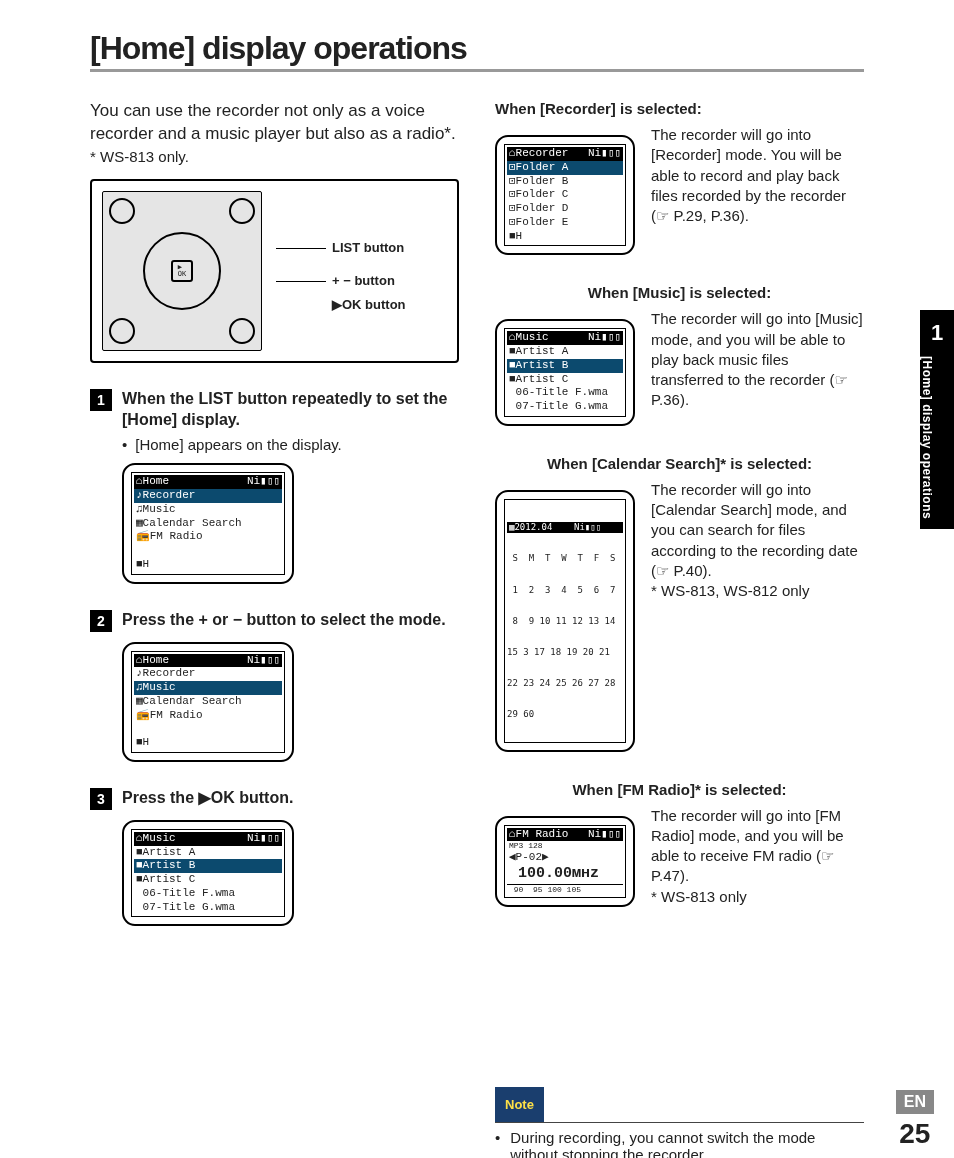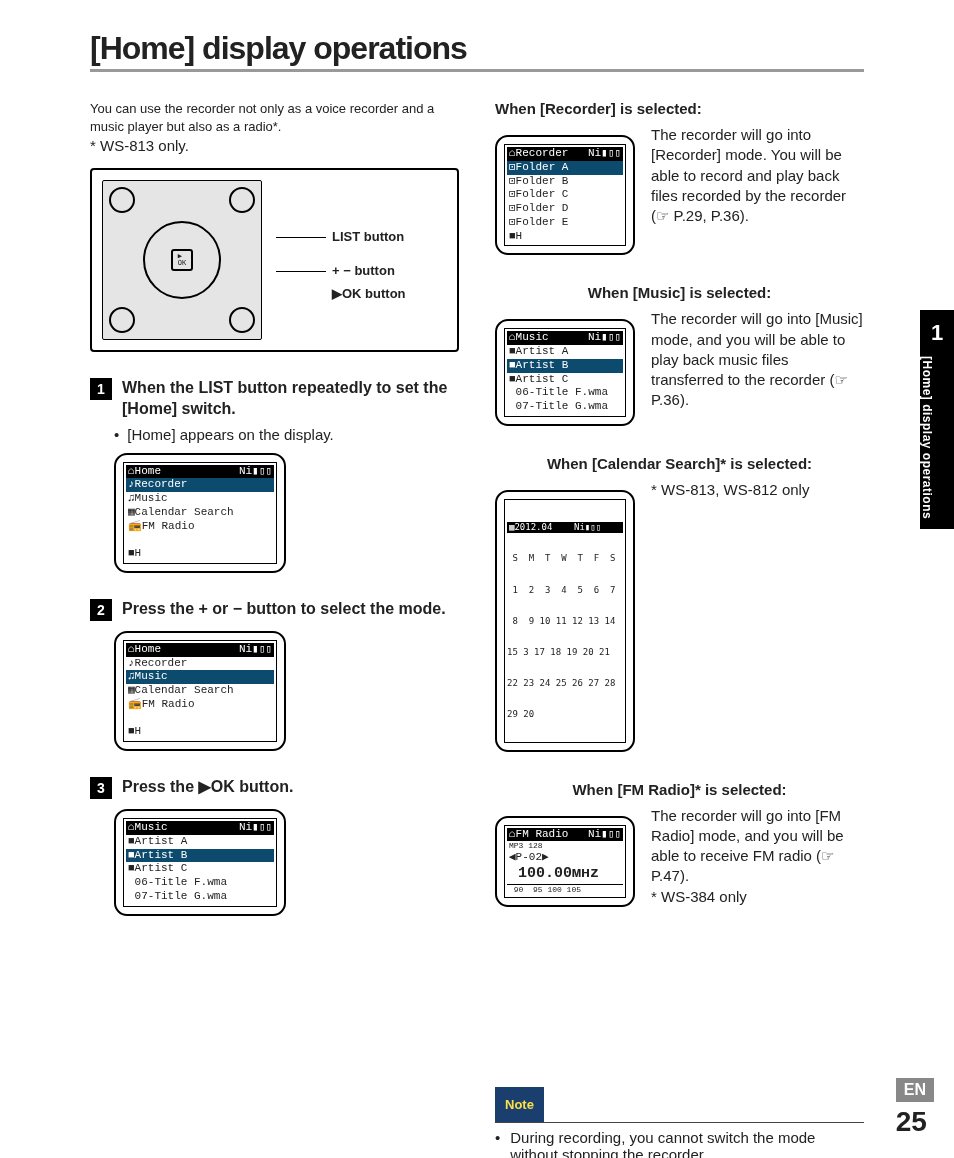--- a/index.html
+++ b/index.html
@@ -1,54 +1,54 @@
 <!DOCTYPE html>
 <html><head>
 <meta charset="utf-8">
 <style>
   * { box-sizing: border-box; margin: 0; padding: 0; }
   body { font-family: "Helvetica Neue", Arial, sans-serif; font-size: 14px; color: #222; background: #fff; width: 954px; height: 1158px; position: relative; }
   .page { padding: 30px 90px 30px 90px; }
   .title { font-family: "Arial Black", Impact, sans-serif; font-size: 32px; font-weight: 900; letter-spacing: -1px; border-bottom: 3px solid #999; padding-bottom: 2px; margin-bottom: 28px; }
   .cols { display: flex; gap: 36px; }
   .col { flex: 1 1 0; }
-  .para { font-size: 13px; line-height: 1.35; }
+  .para { font-size: 17px; line-height: 1.35; }
   .footnote { font-size: 15px; margin-top: 2px; }
   .device-box { border: 2px solid #000; border-radius: 4px; padding: 10px; margin-top: 14px; display: flex; align-items: center; gap: 14px; background: #fff; }
   .device-illus { width: 160px; height: 160px; background: #e5e5e5; border: 1px solid #000; border-radius: 2px; position: relative; display:flex; align-items:center; justify-content:center; }
   .dpad { width: 78px; height: 78px; border: 2px solid #000; border-radius: 50%; position: relative; }
   .dpad .ok { position: absolute; top: 50%; left: 50%; transform: translate(-50%,-50%); width: 22px; height: 22px; border: 2px solid #000; border-radius: 3px; font-size: 7px; font-family: monospace; display:flex; flex-direction: column; align-items:center; justify-content:center; line-height: 1; }
   .dpad::before, .dpad::after { content:""; position:absolute; background:#000; }
   .corner { position:absolute; width:26px;height:26px; border:2px solid #000; border-radius:50%; }
   .corner.tl{top:6px;left:6px;} .corner.tr{top:6px;right:6px;} .corner.bl{bottom:6px;left:6px;} .corner.br{bottom:6px;right:6px;}
   .leader { border-top:1px solid #000; width:50px; display:inline-block; vertical-align:middle; margin-right:6px;}
   .device-labels { font-size: 13px; font-weight: bold; line-height: 2.6; }
   .step { display: flex; gap: 10px; margin-top: 26px; }
   .step-num { width: 22px; height: 22px; background: #000; color: #fff; display: flex; align-items: center; justify-content: center; font-weight: bold; font-size: 14px; flex-shrink: 0; }
   .step-title { font-size: 16px; font-weight: bold; line-height: 1.3; }
-  .step-body { margin-left: 24px; margin-top: 6px; font-size: 15px; }
+  .step-body { margin-left: 32px; margin-top: 6px; font-size: 15px; }
   .bullet-row { display:flex; gap:10px; }
   .bullet-dot::before { content: "•"; margin-right: 8px; }
   .lcd { border: 2px solid #000; border-radius: 13px; padding: 7px; width: 172px; margin-top: 10px; background: #fff; }
   .lcd-sm { width: 140px; }
   .lcd-inner { border: 1px solid #000; font-family: "Courier New", monospace; font-size: 11px; line-height: 1.25; padding: 2px; }
   .lcd-row { white-space: pre; padding: 0 2px; }
   .lcd-head { background: #000; color: #fff; display:flex; justify-content:space-between; padding: 0 2px;}
   .lcd-sel { background: #0c4a6e; color: #fff; }
   .sec-head { font-size: 15px; font-weight: bold; margin-top: 0; }
   .sec-head.mt { margin-top: 29px; text-align: center; }
   .mode-block { display: flex; gap: 16px; margin-top: 8px; align-items: flex-start;}
   .mode-text { font-size: 15px; line-height: 1.35; flex:1; }
   .note-label { background: #1a3e6e; color: #fde047; padding: 10px 10px; font-size: 13px; font-weight: bold; display:inline-block; }
   .note-rule { border-top: 1px solid #444; margin-top: 0; }
   .note-body { font-size: 15px; margin-top: 6px; display:flex; gap:10px; }
   .side-tab { position: absolute; right: 0; top: 310px; width: 34px; background: #000; color: #fff; padding: 10px 0; text-align: center; }
   .side-tab .ch { font-size: 22px; font-weight: bold; }
   .side-tab .vtext { writing-mode: vertical-rl; font-size: 12px; font-weight: bold; margin-top: 10px; letter-spacing: 0.5px;}
-  .footer { position: absolute; right: 20px; bottom: 20px; text-align: left; }
+  .footer { position: absolute; right: 20px; bottom: 8px; text-align: center; }
   .lang { background: #888; color: #fff; font-weight: bold; padding: 3px 8px; font-size: 16px; display:inline-block; margin-bottom: 4px;}
   .pagenum { font-size: 28px; font-weight: 900; font-family:"Arial Black",sans-serif; }
   .note-section { margin-top: 180px; }
   .cal-grid { font-family: monospace; font-size: 9px; line-height:1.15; white-space: pre;}
 </style>
 </head>
 <body>
 
 <div class="page">
   <h1 class="title">[Home] display operations</h1>
@@ -72,21 +72,21 @@
         <div class="device-labels">
           <div><span class="leader"></span><span>LIST button</span></div>
           <div><span class="leader"></span><span>+ − button</span></div>
           <div style="line-height:1;"><span style="visibility:hidden" class="leader"></span><span>▶OK button</span></div>
         </div>
       </div>
 
       <div class="step">
         <div class="step-num">1</div>
         <div class="step-title">
-          <span>When the </span><span>LIST</span><span> button repeatedly to set the [</span><span>Home</span><span>] switch.</span>
+          <span>When the </span><span>LIST</span><span> button repeatedly to set the [</span><span>Home</span><span>] display.</span>
         </div>
       </div>
       <div class="step-body">
         <div class="bullet-row">
             <span class="bullet-dot">[Home] appears on the display.</span>
           </div>
         <div class="lcd">
           <div class="lcd-inner">
             <div class="lcd-head">
                 <span>⌂Home</span>
@@ -193,24 +193,25 @@
       </div>
       <div class="mode-block">
         <div class="lcd lcd-sm">
           <div class="lcd-inner cal-grid">
             <div class="lcd-head"><span>▦2012.04    Ni▮▯▯</span></div>
             <div> S  M  T  W  T  F  S</div>
             <div> 1  2  3  4  5  6  7</div>
             <div> 8  9 10 11 12 13 14</div>
             <div>15 3 17 18 19 20 21</div>
             <div>22 23 24 25 26 27 28</div>
-            <div>29 20</div>
+            <div>29 60</div>
           </div>
         </div>
         <div class="mode-text">
+          <div>The recorder will go into [Calendar Search] mode, and you can search for files according to the recording date (☞ P.40).</div>
           <div>* WS-813, WS-812 only</div>
         </div>
       </div>
 
       <div class="sec-head mt">
         <span>When [</span><span>FM Radio</span><span>]* is selected:</span>
       </div>
       <div class="mode-block">
         <div class="lcd lcd-sm">
           <div class="lcd-inner">
@@ -219,21 +220,21 @@
                 <span>Ni▮▯▯</span>
               </div>
             <div class="lcd-row" style="font-size:8px;">MP3 128</div>
             <div class="lcd-row">◀P-02▶</div>
             <div class="lcd-row" style="font-size:15px;font-weight:bold;"> 100.00ᴍʜᴢ</div>
             <div class="lcd-row" style="font-size:8px;border-top:1px solid #000;"> 90  95 100 105</div>
           </div>
         </div>
         <div class="mode-text">
           <div>The recorder will go into [FM Radio] mode, and you will be able to receive FM radio (☞ P.47).</div>
-          <div>* WS-384 only</div>
+          <div>* WS-813 only</div>
         </div>
       </div>
 
       <div class="note-section">
         <span class="note-label">Note</span>
         <div class="note-rule"></div>
         <div class="note-body">
             <span>•</span>
             <span>During recording, you cannot switch the mode without stopping the recorder.</span>
           </div>

